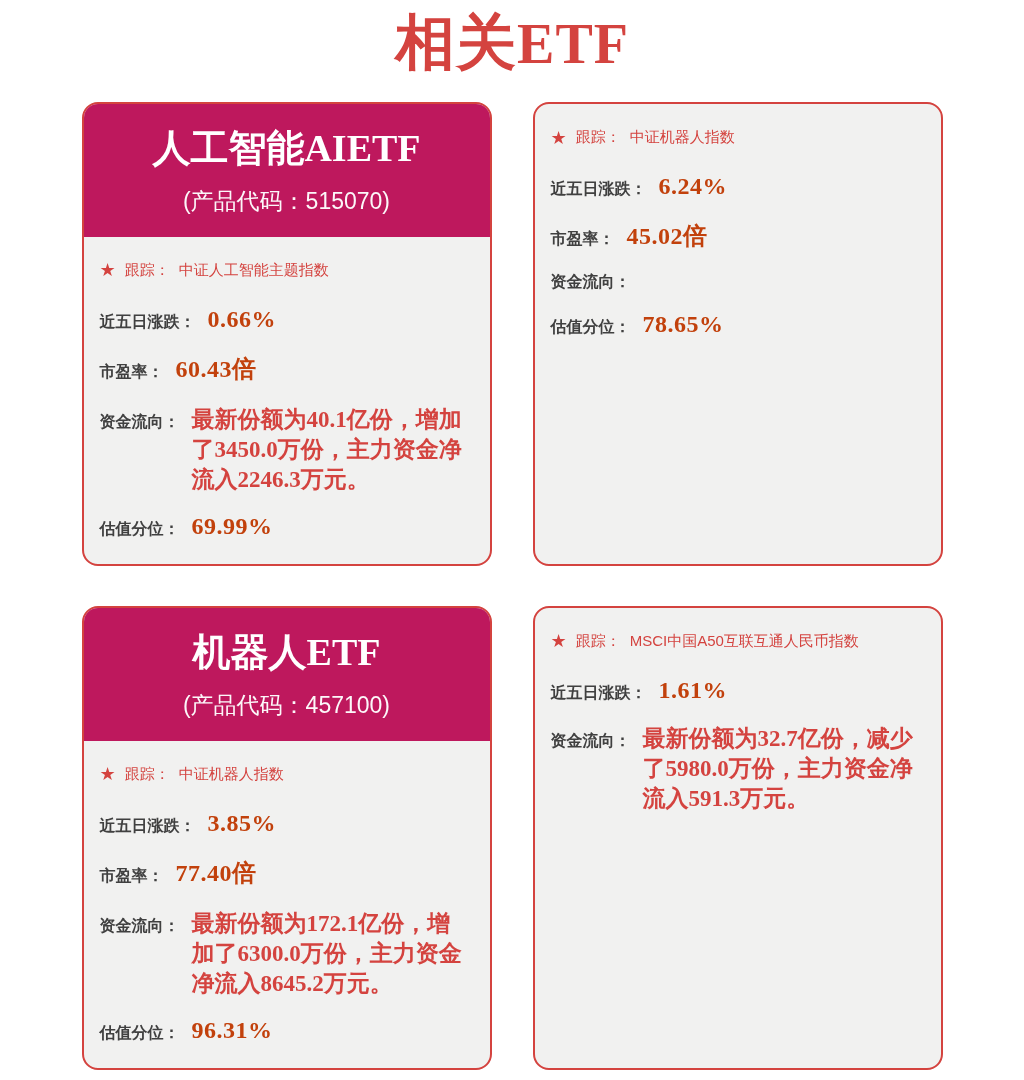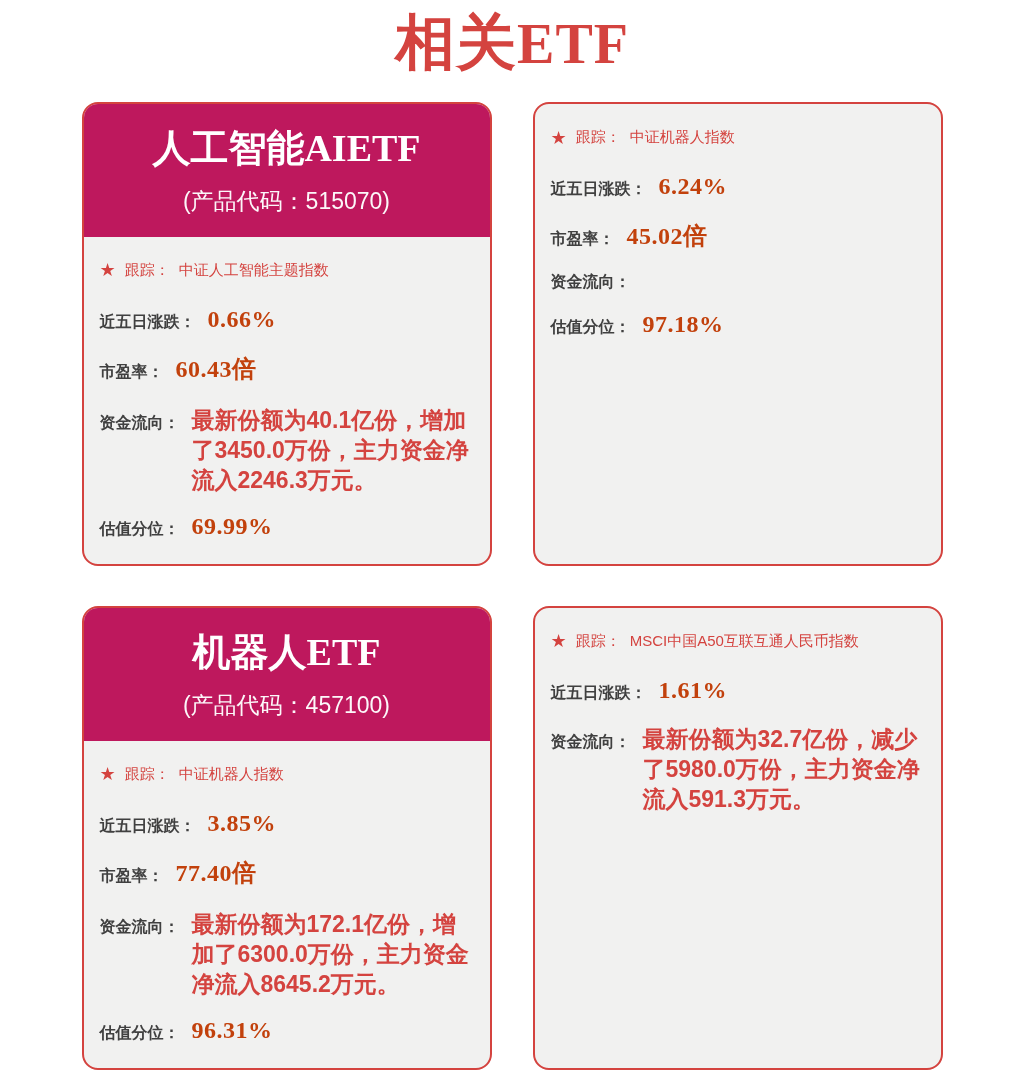--- a/index.html
+++ b/index.html
@@ -110,21 +110,21 @@
   }
   .unit {
     font-family: "Liberation Sans", sans-serif;
     font-size: 24px;
     letter-spacing: 0;
   }
   .flow-row { margin-bottom: 18px; justify-content: space-between; }
   .flow-val {
     color: #d4433f;
     font-weight: bold;
-    font-family: Liberation Sans, sans-serif;
+    font-family: Liberation Serif, serif;
     font-size: 23px;
     line-height: 30px;
     margin-left: 12px;
   }
 </style>
 </head>
 <body>
 
 <h1 class="page-title"><span class="t-zh">相关</span><span class="t-en">ETF</span></h1>
 
@@ -173,21 +173,21 @@
       </div>
       <div class="row">
         <span class="lbl">市盈率：</span>
         <span class="val"><span>45.02</span><span class="unit">倍</span></span>
       </div>
       <div class="row flow-row">
         <span class="lbl">资金流向：</span>
       </div>
       <div class="row">
         <span class="lbl">估值分位：</span>
-        <span class="val">97.18%</span>
+        <span class="val">78.65%</span>
       </div>
     </div>
   </section>
 
   <section class="card">
     <header class="card-header">
       <h2 class="card-title"><span class="t-zh">机器人</span><span class="t-en">ETF</span></h2>
       <div class="card-code">(产品代码：457100)</div>
     </header>
     <div class="card-body">

